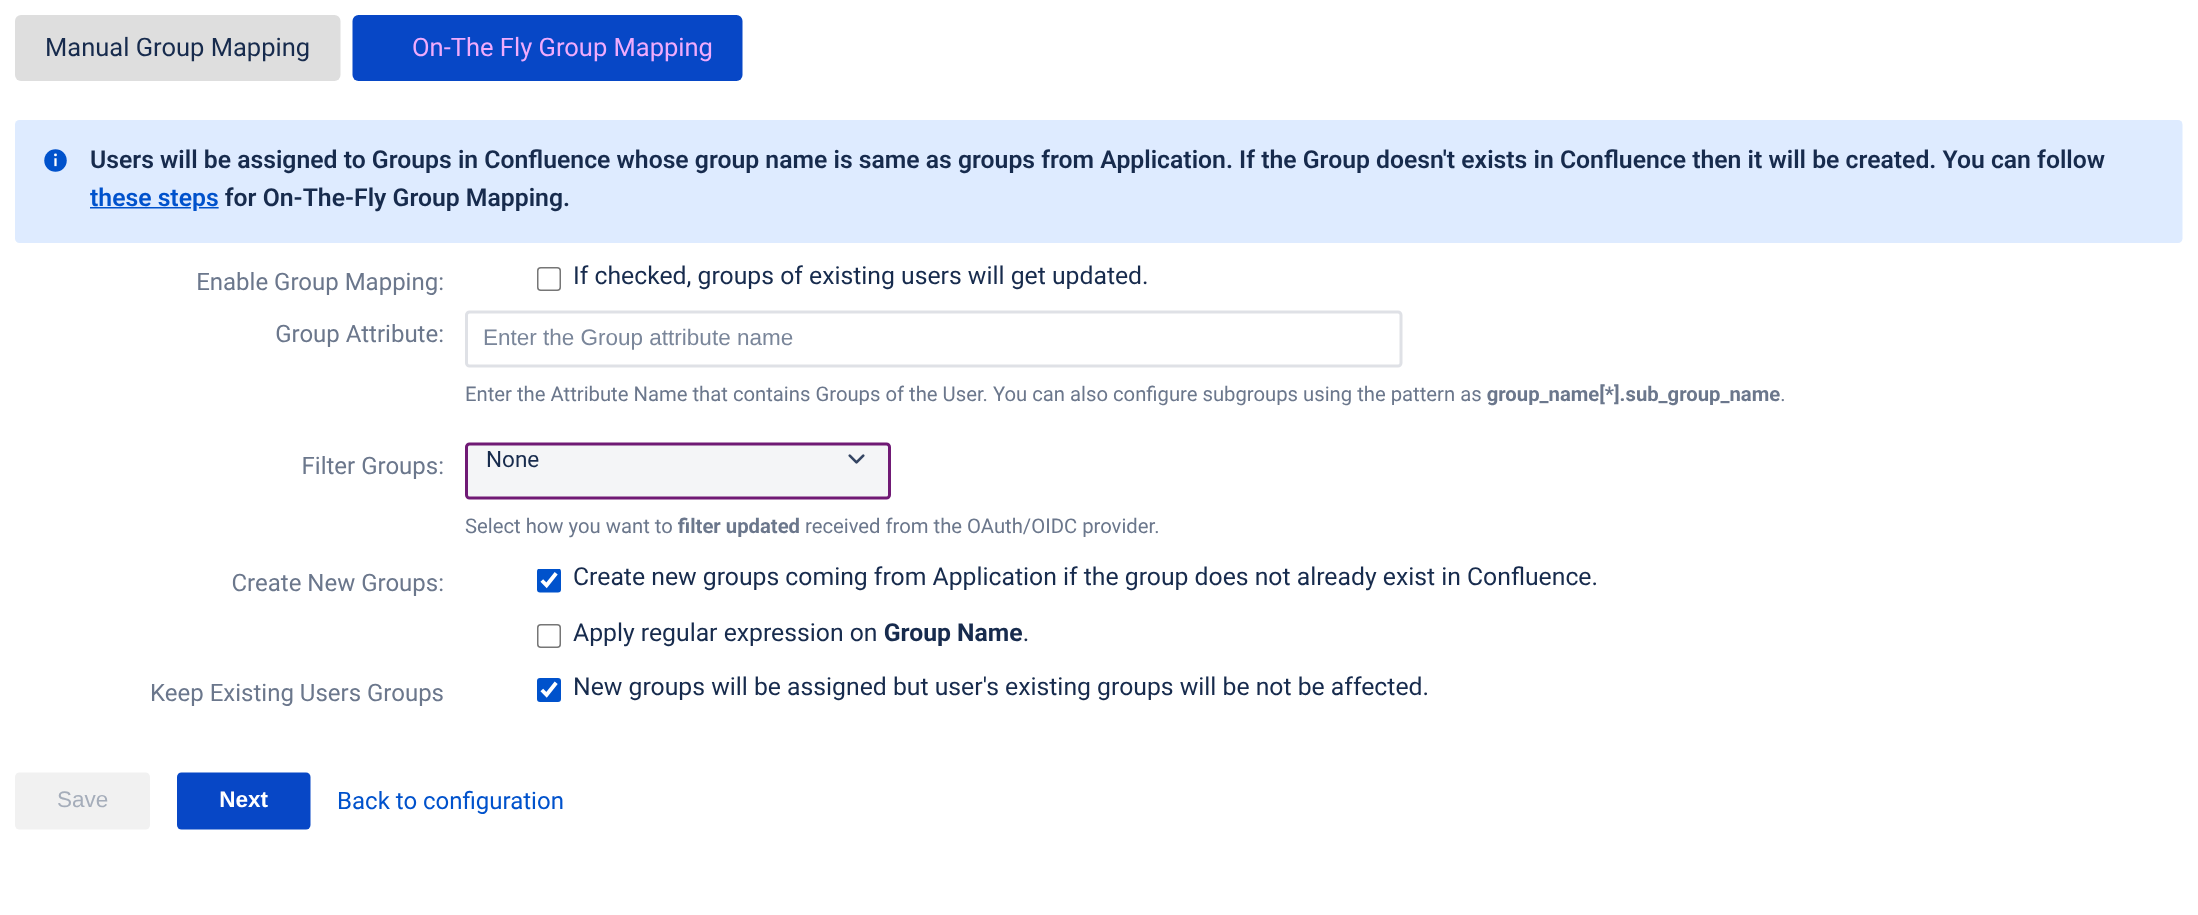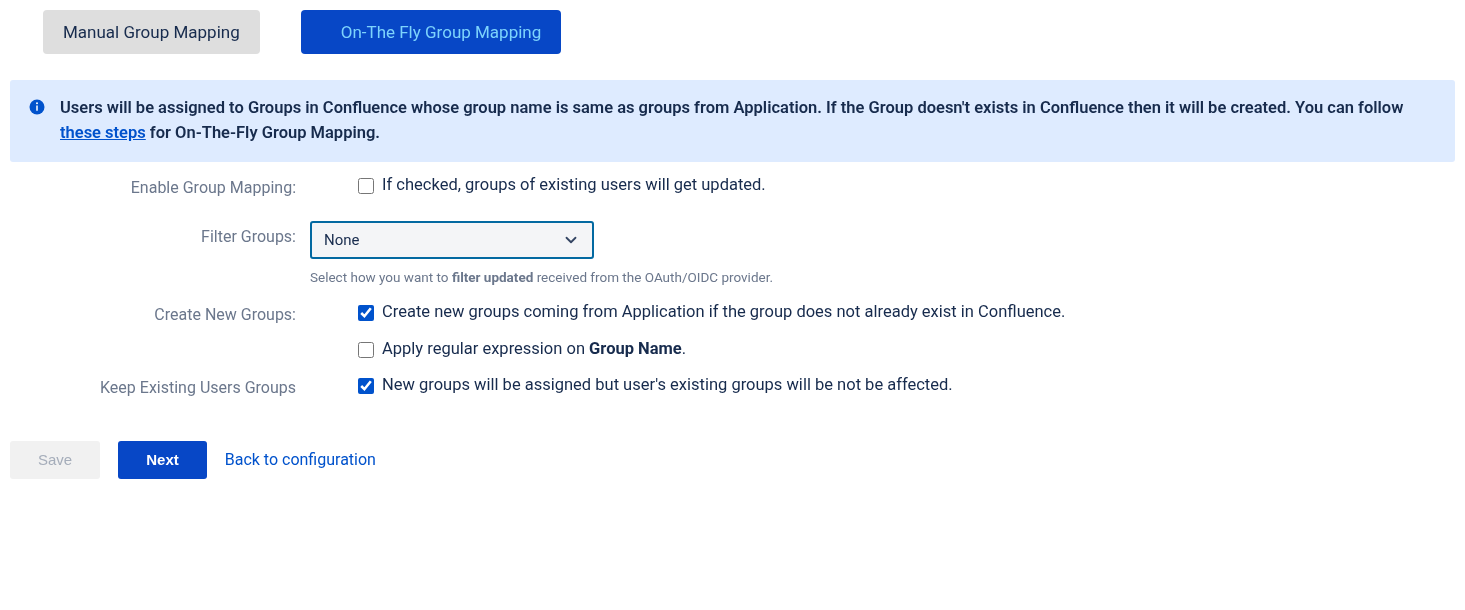--- a/index.html
+++ b/index.html
@@ -13,29 +13,28 @@
   .tabs {
     display: flex;
     gap: 8px;
     margin-bottom: 26px;
   }
   .tab {
     padding: 12px 20px;
     border-radius: 4px;
     font-size: 17px;
     cursor: pointer;
-    margin-left: 33px;
   }
   .tab-inactive {
     background: #dedede;
     color: #172b4d;
   }
   .tab-active {
     background: #0747c6;
-    color: #7dd3fc;
+    color: #f0abfc;
     padding-left: 40px;
   }
   .info-panel {
     background: #deebff;
     border-radius: 3px;
     padding: 16px 18px;
     display: flex;
     gap: 14px;
     align-items: flex-start;
   }
@@ -102,25 +101,24 @@
   .text-input::placeholder { color: #7a869a; }
   .help-text {
     margin-top: 10px;
     font-size: 13.5px;
     color: #6b778c;
   }
   .help-text strong { color:#6b778c; font-weight:700; }
   .select-wrap {
     width: 284px;
     height: 38px;
-    border: 2px solid #0369a1;
+    border: 2px solid #701a75;
     background: #f4f5f7;
     border-radius: 3px;
     display: flex;
-    align-items: center;
     justify-content: space-between;
     padding: 0 12px;
     cursor: pointer;
   }
   .select-text { font-size: 15px; color: #172b4d; }
   .chevron { width: 18px; height: 18px; }
   .buttons-row {
     display: flex;
     gap: 18px;
     align-items: center;
@@ -180,20 +178,29 @@
   <div class="form-row">
     <div class="form-label">Enable Group Mapping:</div>
     <div class="form-control">
       <label class="cb-line">
         <input type="checkbox" style="">
         <span>If checked, groups of existing users will get updated.</span>
       </label>
     </div>
   </div>
 
+  <div class="form-row">
+    <div class="form-label">Group Attribute:</div>
+    <div class="form-control">
+      <input type="text" class="text-input" placeholder="Enter the Group attribute name" style="">
+      <div class="help-text">
+        <span>Enter the Attribute Name that contains Groups of the User. You can also configure subgroups using the pattern as </span><strong>group_name[*].sub_group_name</strong><span>.</span>
+      </div>
+    </div>
+  </div>
 
   <div class="form-row" style="margin-top:24px;">
     <div class="form-label">Filter Groups:</div>
     <div class="form-control">
       <div class="select-wrap">
         <span class="select-text">None</span>
         <span class="chevron">
           <svg viewBox="0 0 24 24" width="18" height="18">
               <path d="M6 9l6 6 6-6" stroke="#344563" stroke-width="2.4" fill="none" stroke-linecap="round" stroke-linejoin="round"></path>
             </svg>

